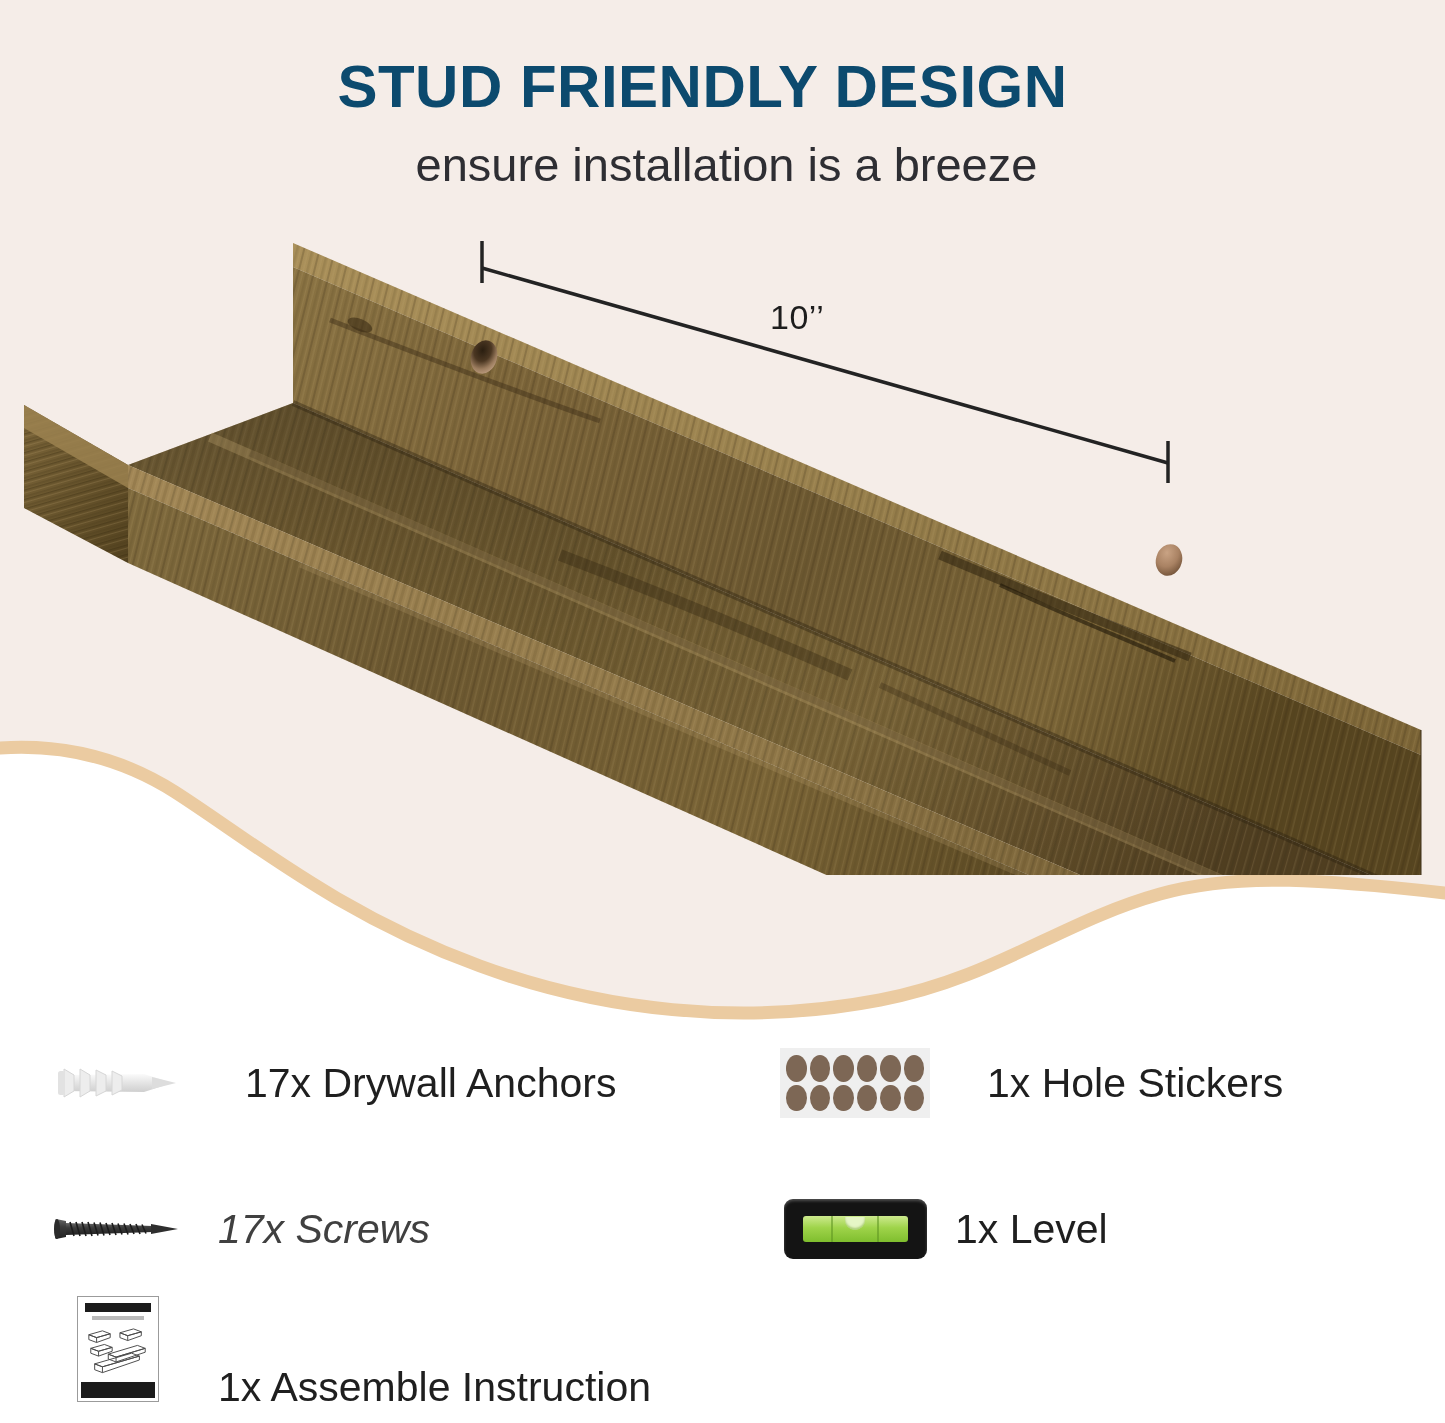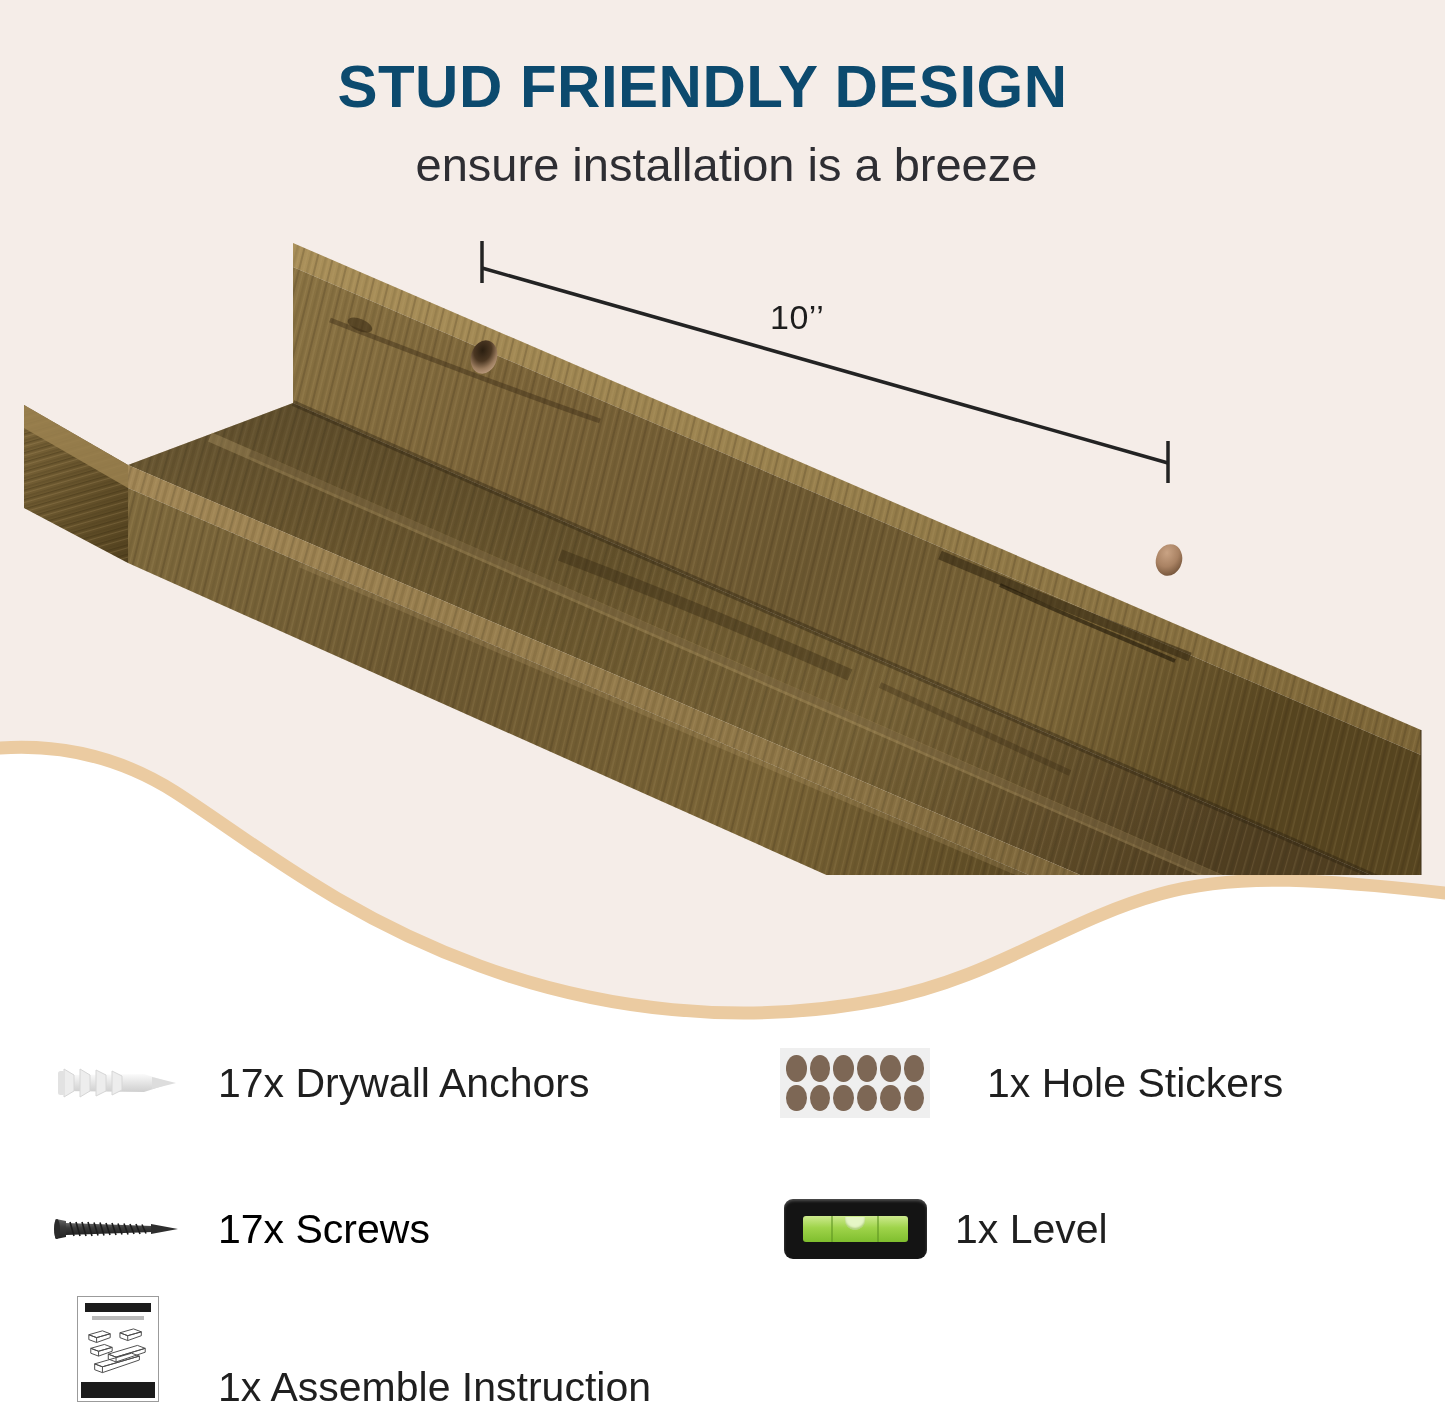--- a/index.html
+++ b/index.html
@@ -63,21 +63,21 @@
   .part-icon {
     width:200px; height:110px; position:relative;
     display:flex; align-items:center; justify-content:center;
     flex:0 0 200px;
   }
   .part-label {
     font-size:41px; font-weight:400; color:#1f1f1f;
     white-space:nowrap; line-height:1;
   }
 
-  #row-anchors { left:18px;  top:6px;   }
+  #row-anchors { left:18px;  top:6px;gap:27px;   }
   #row-stickers{ left:755px; top:6px;gap:32px;   }
   #row-screws  { left:18px;  top:152px; }
   #row-level   { left:755px; top:152px; }
   #row-manual  { left:18px;  top:272px; }
 
   #row-manual .part-label { position:relative; top:38px; }
 
   
   .sticker-sheet {
     width:150px; height:70px; background:#efefef;
@@ -368,21 +368,21 @@
             <path d="M65,12.5 L69,23.5"></path>
           <path d="M71,12.5 L75,23.5"></path>
             <path d="M77,13 L81,23"></path>
             <path d="M83,13 L87,23"></path>
           <path d="M89,13.5 L93,22.5"></path>
         </g>
 
         <path d="M98,13 L125,18 L98,23 Z" fill="#2e2e2e"></path>
       </svg>
     </div>
-    <div class="part-label" style="color: #000000;">17x Screws</div>
+    <div class="part-label" style="color: #404040; font-style: italic;">17x Screws</div>
   </div>
 
   <div class="part-row" id="row-level">
     <div class="part-icon">
       <div class="level-body">
         <div class="level-vial">
           <div class="vial-line" style="left:28px"></div>
           <div class="vial-line" style="left:74px"></div>
           <div class="vial-bubble"></div>
         </div>

